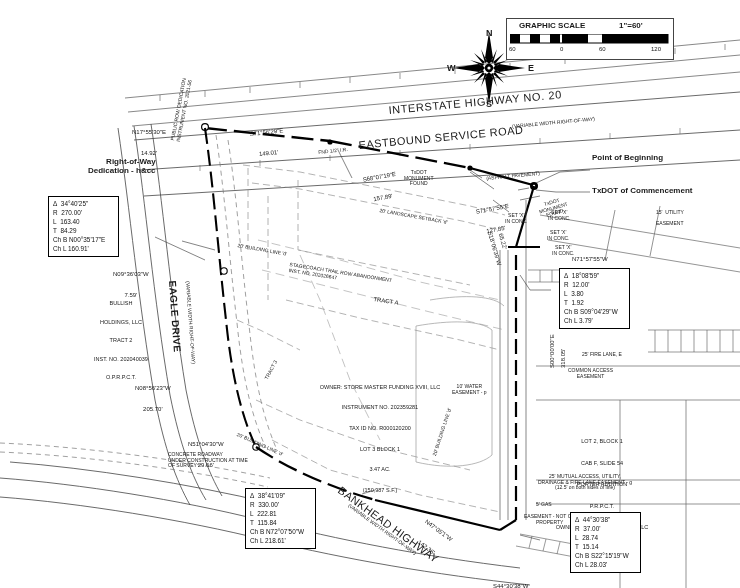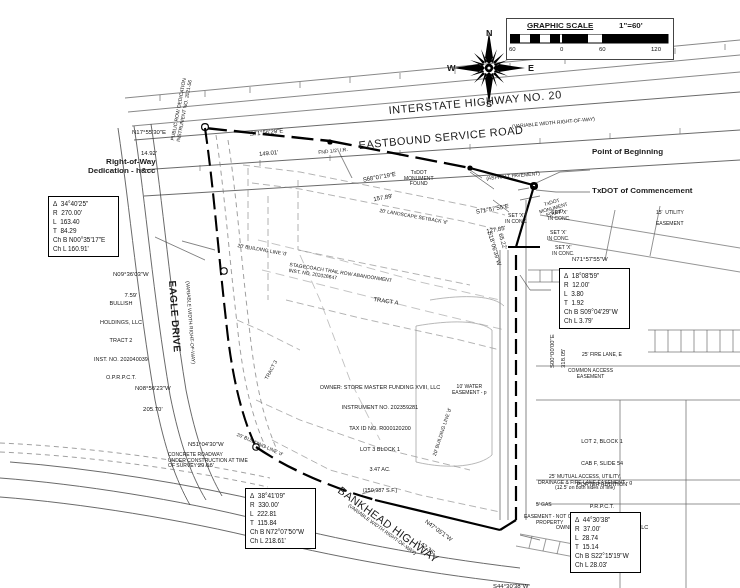--- a/index.html
+++ b/index.html
@@ -230,21 +230,21 @@
       <path d="M-8,19 L-2,6 L-4,5 z"></path>
       <path d="M19,8 L6,2 L5,4 z"></path>
       <path d="M-19,8 L-6,2 L-5,4 z"></path>
       <circle cx="0" cy="0" r="4.2"></circle>
     </g>
     <circle cx="0" cy="0" r="1.6" fill="#fff"></circle>
   </g>
 </svg>
 
 <div class="scalebox" style="left:506px;top:18px;width:166px;height:40px;">
-  <div class="lbl t8 bold" style="left:20px;top:3px;text-decoration:underline;">GRAPHIC SCALE</div>
+  <div class="lbl t8 bold" style="left:12px;top:3px;">GRAPHIC SCALE</div>
   <div class="lbl t8 bold" style="left:112px;top:3px;">1"=60'</div>
   <svg width="160" height="12" style="position:absolute;left:3px;top:15px;">
     <rect x="0" y="0" width="158" height="9" fill="#fff" stroke="#000" stroke-width="1"></rect>
     <rect x="0" y="0" width="10" height="9" fill="#000"></rect>
     <rect x="20" y="0" width="10" height="9" fill="#000"></rect>
     <rect x="40" y="0" width="10" height="9" fill="#000"></rect>
     <rect x="52" y="0" width="26" height="9" fill="#000"></rect>
     <rect x="92" y="0" width="66" height="9" fill="#000"></rect>
   </svg>
   <div class="lbl t6" style="left:2px;top:27px;">60</div>
@@ -263,21 +263,21 @@
 
 <div class="lbl t11" style="left:358px;top:139px;transform:rotate(-5.4deg);transform-origin:left top;letter-spacing:0.5px;">EASTBOUND SERVICE ROAD</div>
 <div class="lbl t5" style="left:486px;top:176px;transform:rotate(-5.4deg);transform-origin:left top;">(ASPHALT PAVEMENT)</div>
 
 <div class="lbl t10 bold" style="left:178px;top:280px;transform:rotate(86deg);transform-origin:left top;letter-spacing:0.4px;">EAGLE DRIVE</div>
 <div class="lbl t5" style="left:190px;top:281px;transform:rotate(86deg);transform-origin:left top;">(VARIABLE WIDTH RIGHT-OF-WAY)</div>
 
 <div class="lbl t11" style="left:343px;top:484px;transform:rotate(36deg);transform-origin:left top;letter-spacing:0.4px;">BANKHEAD HIGHWAY</div>
 <div class="lbl t5" style="left:350px;top:503px;transform:rotate(36deg);transform-origin:left top;">(VARIABLE WIDTH RIGHT-OF-WAY)</div>
 
-<div class="lbl t8" style="left:592px;top:148px;">Point of Beginning</div>
+<div class="lbl t8" style="left:592px;top:154px;">Point of Beginning</div>
 <div class="lbl t8" style="left:592px;top:187px;">TxDOT of Commencement</div>
 
 <div class="lbl t8" style="left:88px;top:158px;text-align:right;">Right-of-Way
 Dedication - h&amp;cc</div>
 
 <div class="lbl t5 ctr" style="left:404px;top:170px;">TxDOT
 MONUMENT
 FOUND</div>
 <div class="lbl t5 ctr" style="left:537px;top:204px;transform:rotate(-16deg);transform-origin:left top;">TxDOT
 MONUMENT

